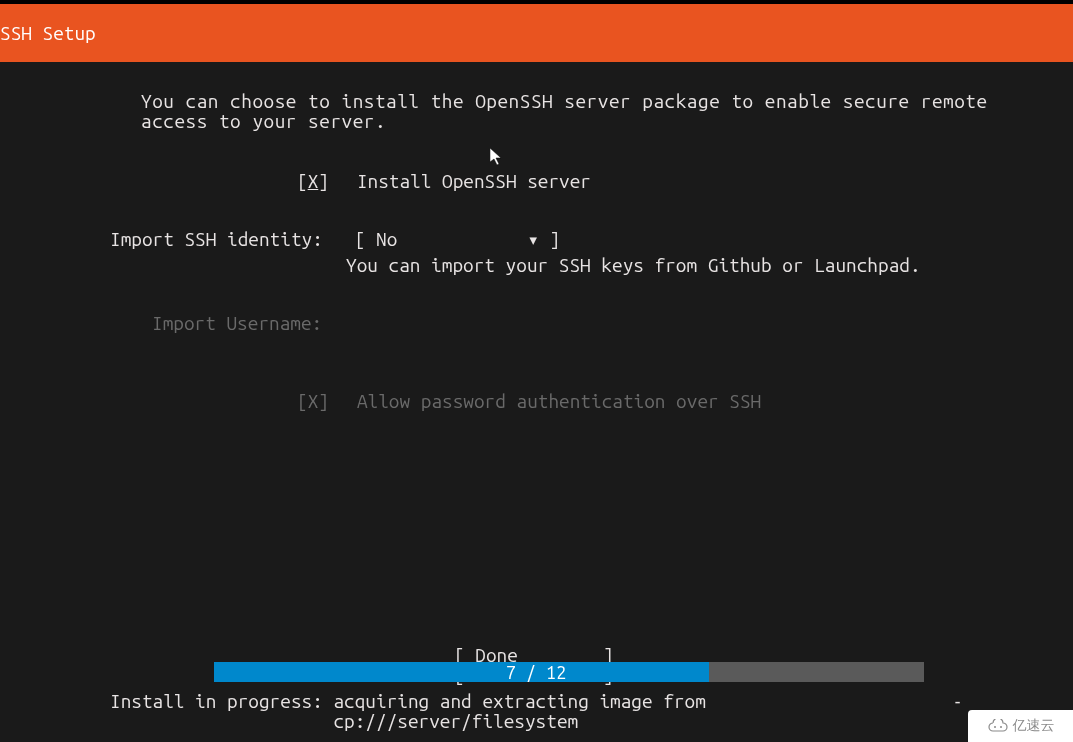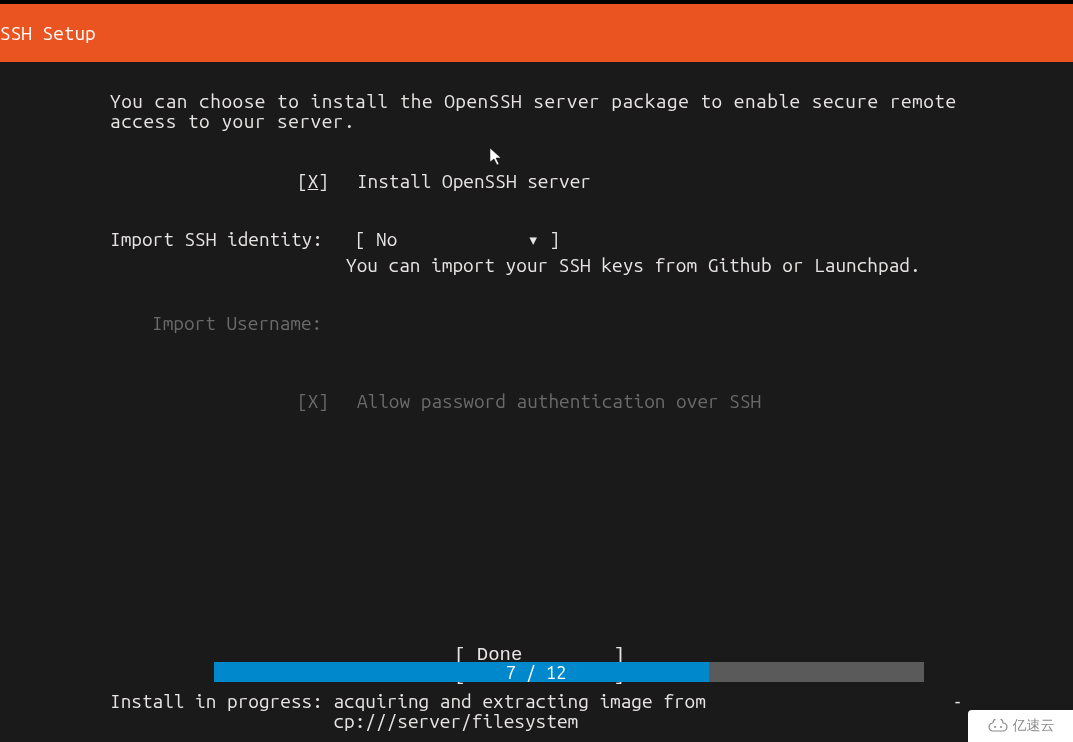--- a/index.html
+++ b/index.html
@@ -74,21 +74,20 @@
       margin-bottom: 234px;
       color: #6a6a6a;
       margin-left: 187px;
     }
     .allow-row .check {
       margin-right: 28px;
     }
     .nav-buttons {
       margin-left: 344px;
       line-height: 1.05;
-      font-family: Liberation Mono, monospace;
     }
     .nav-button {
       white-space: pre;
     }
     .progress-container {
       position: absolute;
       bottom: 60px;
       left: 0;
       width: 100%;
       display: flex;
@@ -162,21 +161,21 @@
   </style>
 </head>
 <body>
 
 <div class="header top-black"></div>
 <div class="header">
   <span>SSH Setup</span>
 </div>
 
 <div class="content">
-  <div class="description" style="white-space: pre;">You can choose to install the OpenSSH server package to enable secure remote
+  <div class="description" style="white-space: pre; margin-left: 31px;">You can choose to install the OpenSSH server package to enable secure remote
 access to your server.</div>
 
   <div class="option-row">
     <span class="checkbox-area"><span>[</span><span class="underline">X</span><span>]</span></span>
     <span>Install OpenSSH server</span>
   </div>
 
   <div class="import-row">
     <span class="import-label">Import SSH identity:</span>
     <span style="width:32px;"></span>

